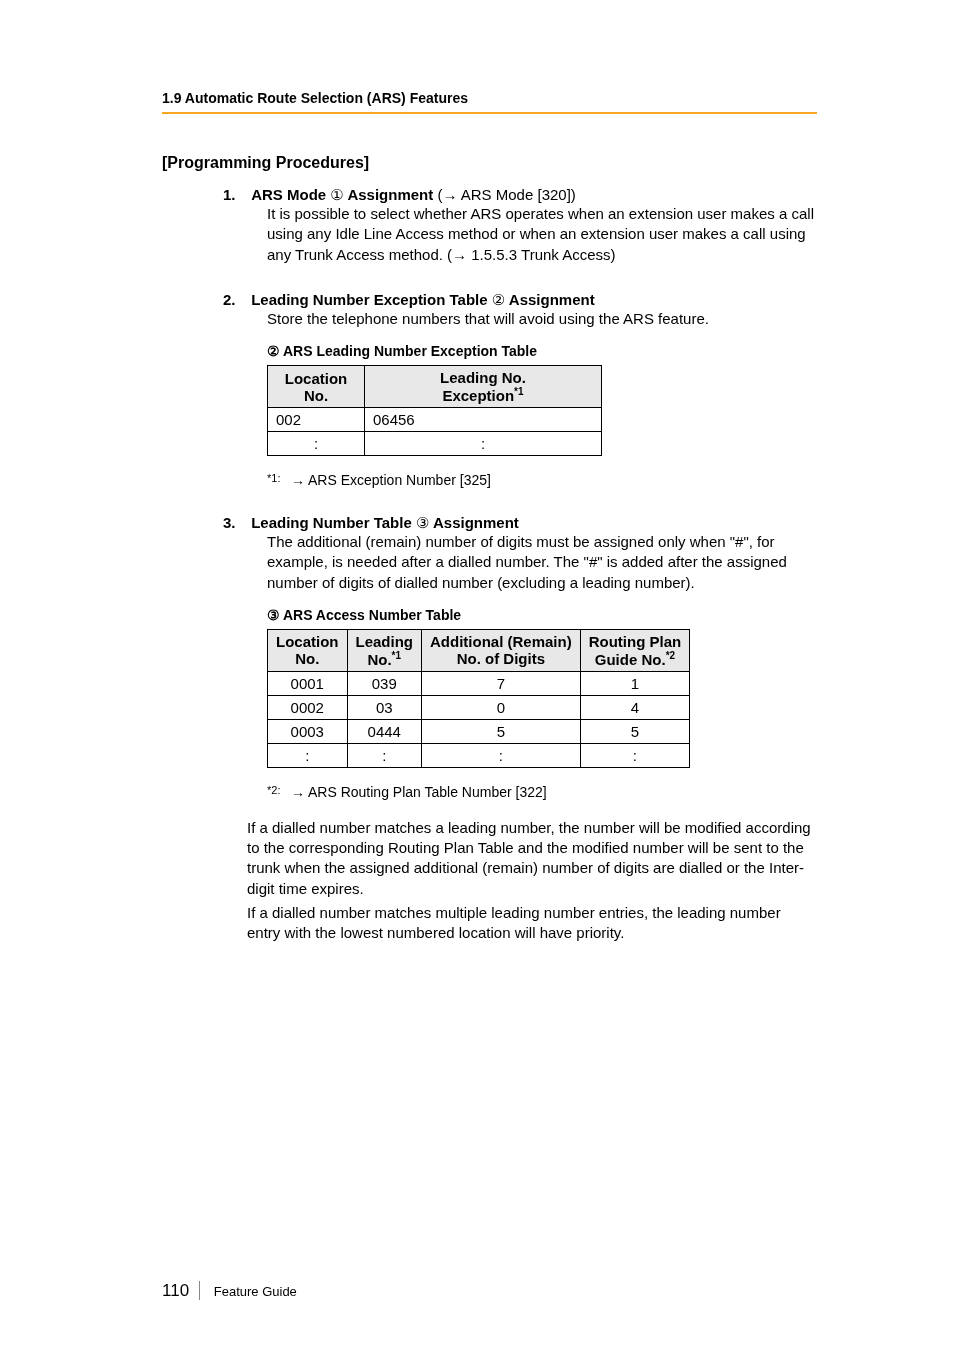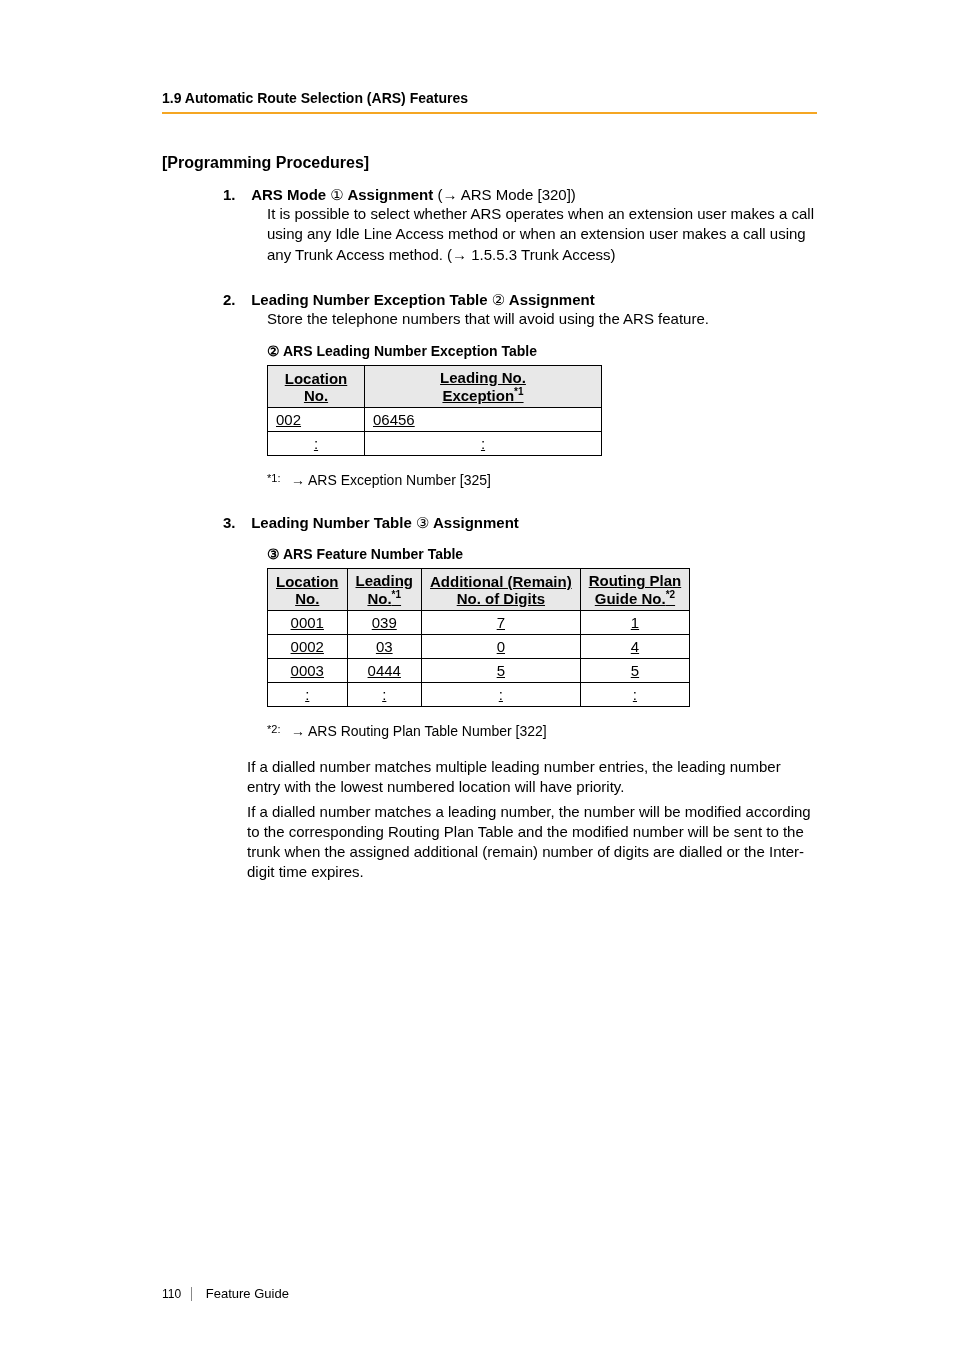--- a/index.html
+++ b/index.html
@@ -67,21 +67,20 @@
   }
   table.data {
     border-collapse: collapse;
     margin-left: 20px;
     font-size: 15px;
   }
   table.data th, table.data td {
     border: 1px solid #000;
     padding: 3px 8px;
     vertical-align: middle;
-    text-decoration: underline;
   }
   table.data th {
     background: #e8e8e8;
     font-weight: bold;
     text-align: center;
   }
   table.t1 th:first-child, table.t1 td:first-child { width: 80px; }
   table.t1 th:nth-child(2), table.t1 td:nth-child(2) { width: 220px; }
   table.t2 th, table.t2 td { text-align: center; }
   table.t2 td { padding: 3px 6px; }
@@ -92,21 +91,21 @@
   .footnotes .fn { margin-bottom: 2px; }
   .fn-label { font-size: 11px; vertical-align: top; display:inline-block; width:20px;}
   .sup { font-size: 10px; vertical-align: super; }
   .footer {
     position: absolute;
     bottom: 50px;
     left: 100px;
     font-size: 13px;
   }
   .footer .pnum {
-    font-size: 12px;
+    font-size: 17px;
     padding-right: 10px;
     border-right: 1px solid #888;
     margin-right: 10px;
   }
 </style>
 </head>
 <body>
 
 <div class="page">
 
@@ -167,24 +166,25 @@
           <span class="fn-label">*1:</span>
           <span class="arrow">→</span><span> ARS Exception Number [325]</span>
         </div>
       </div>
     </li>
 
     <li>
       <span class="num">3.</span>
       <span class="item-title">Leading Number Table </span><span class="circnum">③</span><span class="item-title"> Assignment</span>
       <div class="body-text">
+        <p>The additional (remain) number of digits must be assigned only when "#", for example, is needed after a dialled number. The "#" is added after the assigned number of digits of dialled number (excluding a leading number).</p>
       </div>
 
       <div class="table-title">
-        <span class="circnum">③</span><span> ARS Feature Number Table</span>
+        <span class="circnum">③</span><span> ARS Access Number Table</span>
       </div>
 
       <table class="data t2">
         <thead>
           <tr>
             <th>
               <span>Location</span><br>
               <span>No.</span>
             </th>
             <th>
@@ -230,22 +230,22 @@
       </table>
 
       <div class="footnotes">
         <div class="fn">
           <span class="fn-label">*2:</span>
           <span class="arrow">→</span><span> ARS Routing Plan Table Number [322]</span>
         </div>
       </div>
 
       <div class="body-text" style="margin-top:18px;margin-left:0">
+        <p>If a dialled number matches a leading number, the number will be modified according to the corresponding Routing Plan Table and the modified number will be sent to the trunk when the assigned additional (remain) number of digits are dialled or the Inter-digit time expires.</p>
         <p>If a dialled number matches multiple leading number entries, the leading number entry with the lowest numbered location will have priority.</p>
-        <p>If a dialled number matches a leading number, the number will be modified according to the corresponding Routing Plan Table and the modified number will be sent to the trunk when the assigned additional (remain) number of digits are dialled or the Inter-digit time expires.</p>
       </div>
     </li>
 
   </ol>
 
   <div class="footer">
     <span class="pnum">110</span>
     <span>Feature Guide</span>
   </div>
 

